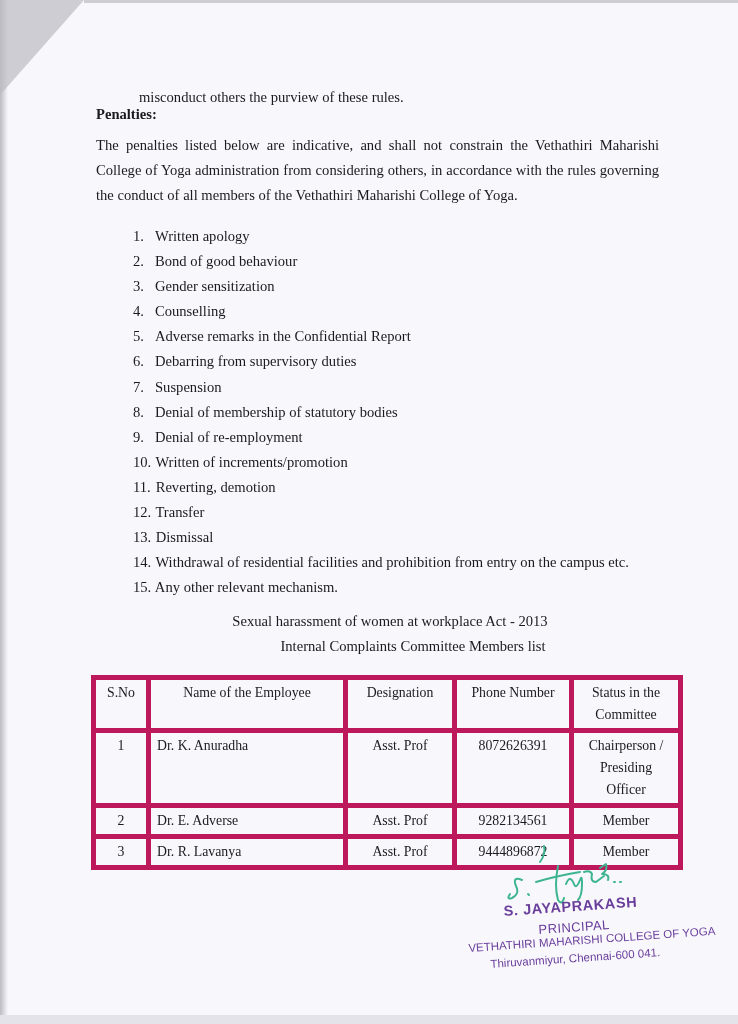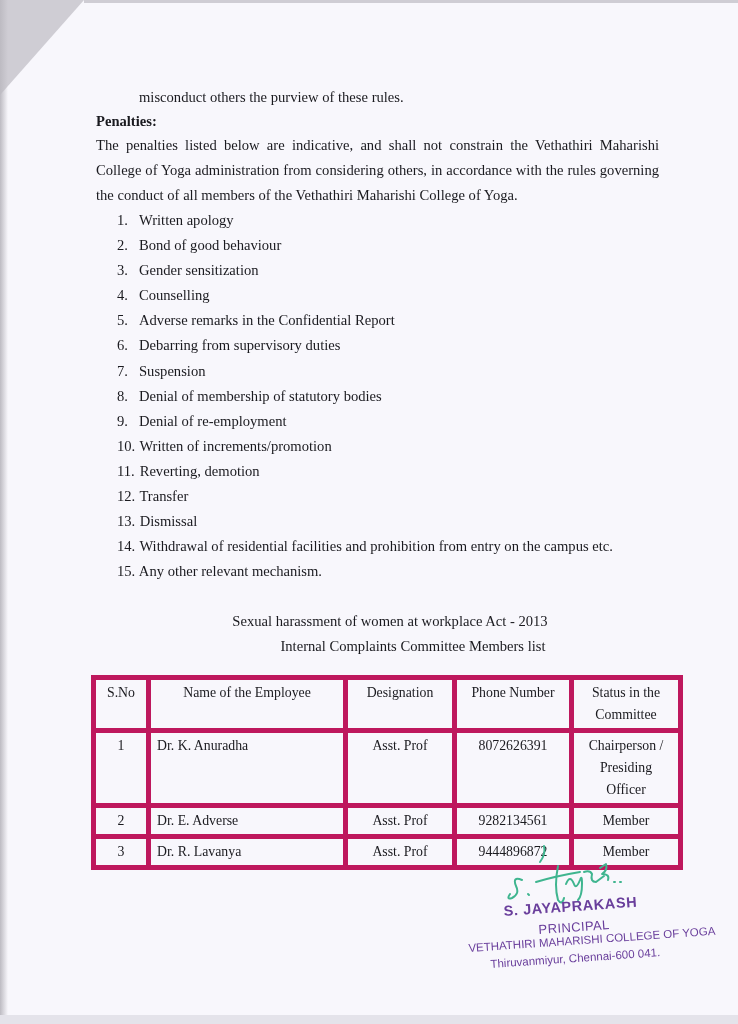--- a/index.html
+++ b/index.html
@@ -26,21 +26,21 @@
     .top-line { position:absolute; left:84px; top:0; width:654px; height:3px; background:#cfcdd4; }
     .bottom-shadow { position:absolute; left:0; top:1015px; width:738px; height:9px; background:#e4e3ea; }
     .line {
       position: absolute; font-size: 14.6px; white-space: nowrap; line-height: 18px;
     }
     .para {
       position: absolute; left: 96px; width: 563px; font-size: 14.6px;
       line-height: 24.8px; text-align: justify;
     }
     .bold { font-weight: bold; }
-    .list { position: absolute; left: 117px; top: 211px; margin: 0; padding: 0; list-style: none; }
+    .list { position: absolute; left: 117px; top: 211px; margin: 16px; padding: 0; list-style: none; }
     .list li { font-size: 14.6px; height: 25.1px; line-height: 18px; white-space: nowrap; }
     .list .num { display: inline-block; width: 22px; }
     .list .num.wide { width: 19px; }
     .center { position:absolute; left:0; width:738px; text-align:center; font-size:14.6px; }
     table.members {
       position: absolute; left: 91px; top: 675px; width: 592px;
       border-collapse: collapse; font-size: 13.8px;
     }
     table.members th, table.members td {
       border: 5px solid #be185d; font-weight: normal; vertical-align: top;
@@ -70,21 +70,21 @@
 <body>
 
 <div class="page">
   <div class="fold"></div>
   <div class="fold-edge"></div>
   <div class="top-line"></div>
   <div class="bottom-shadow"></div>
 
   <div class="line" style="left:139px; top:88px;">misconduct others the purview of these rules.</div>
 
-  <div class="line bold" style="left:96px; top:112px;">Penalties:</div>
+  <div class="line bold" style="left:96px; top:105px;">Penalties:</div>
 
   <div class="para" style="top:133px;">The penalties listed below are indicative, and shall not constrain the Vethathiri Maharishi College of Yoga administration from considering others, in accordance with the rules governing the conduct of all members of the Vethathiri Maharishi College of Yoga.</div>
 
   <ol class="list">
     <li><span class="num">1.</span><span>Written apology</span></li>
     <li><span class="num">2.</span><span>Bond of good behaviour</span></li>
     <li><span class="num">3.</span><span>Gender sensitization</span></li>
     <li><span class="num">4.</span><span>Counselling</span></li>
     <li><span class="num">5.</span><span>Adverse remarks in the Confidential Report</span></li>
     <li><span class="num">6.</span><span>Debarring from supervisory duties</span></li>

